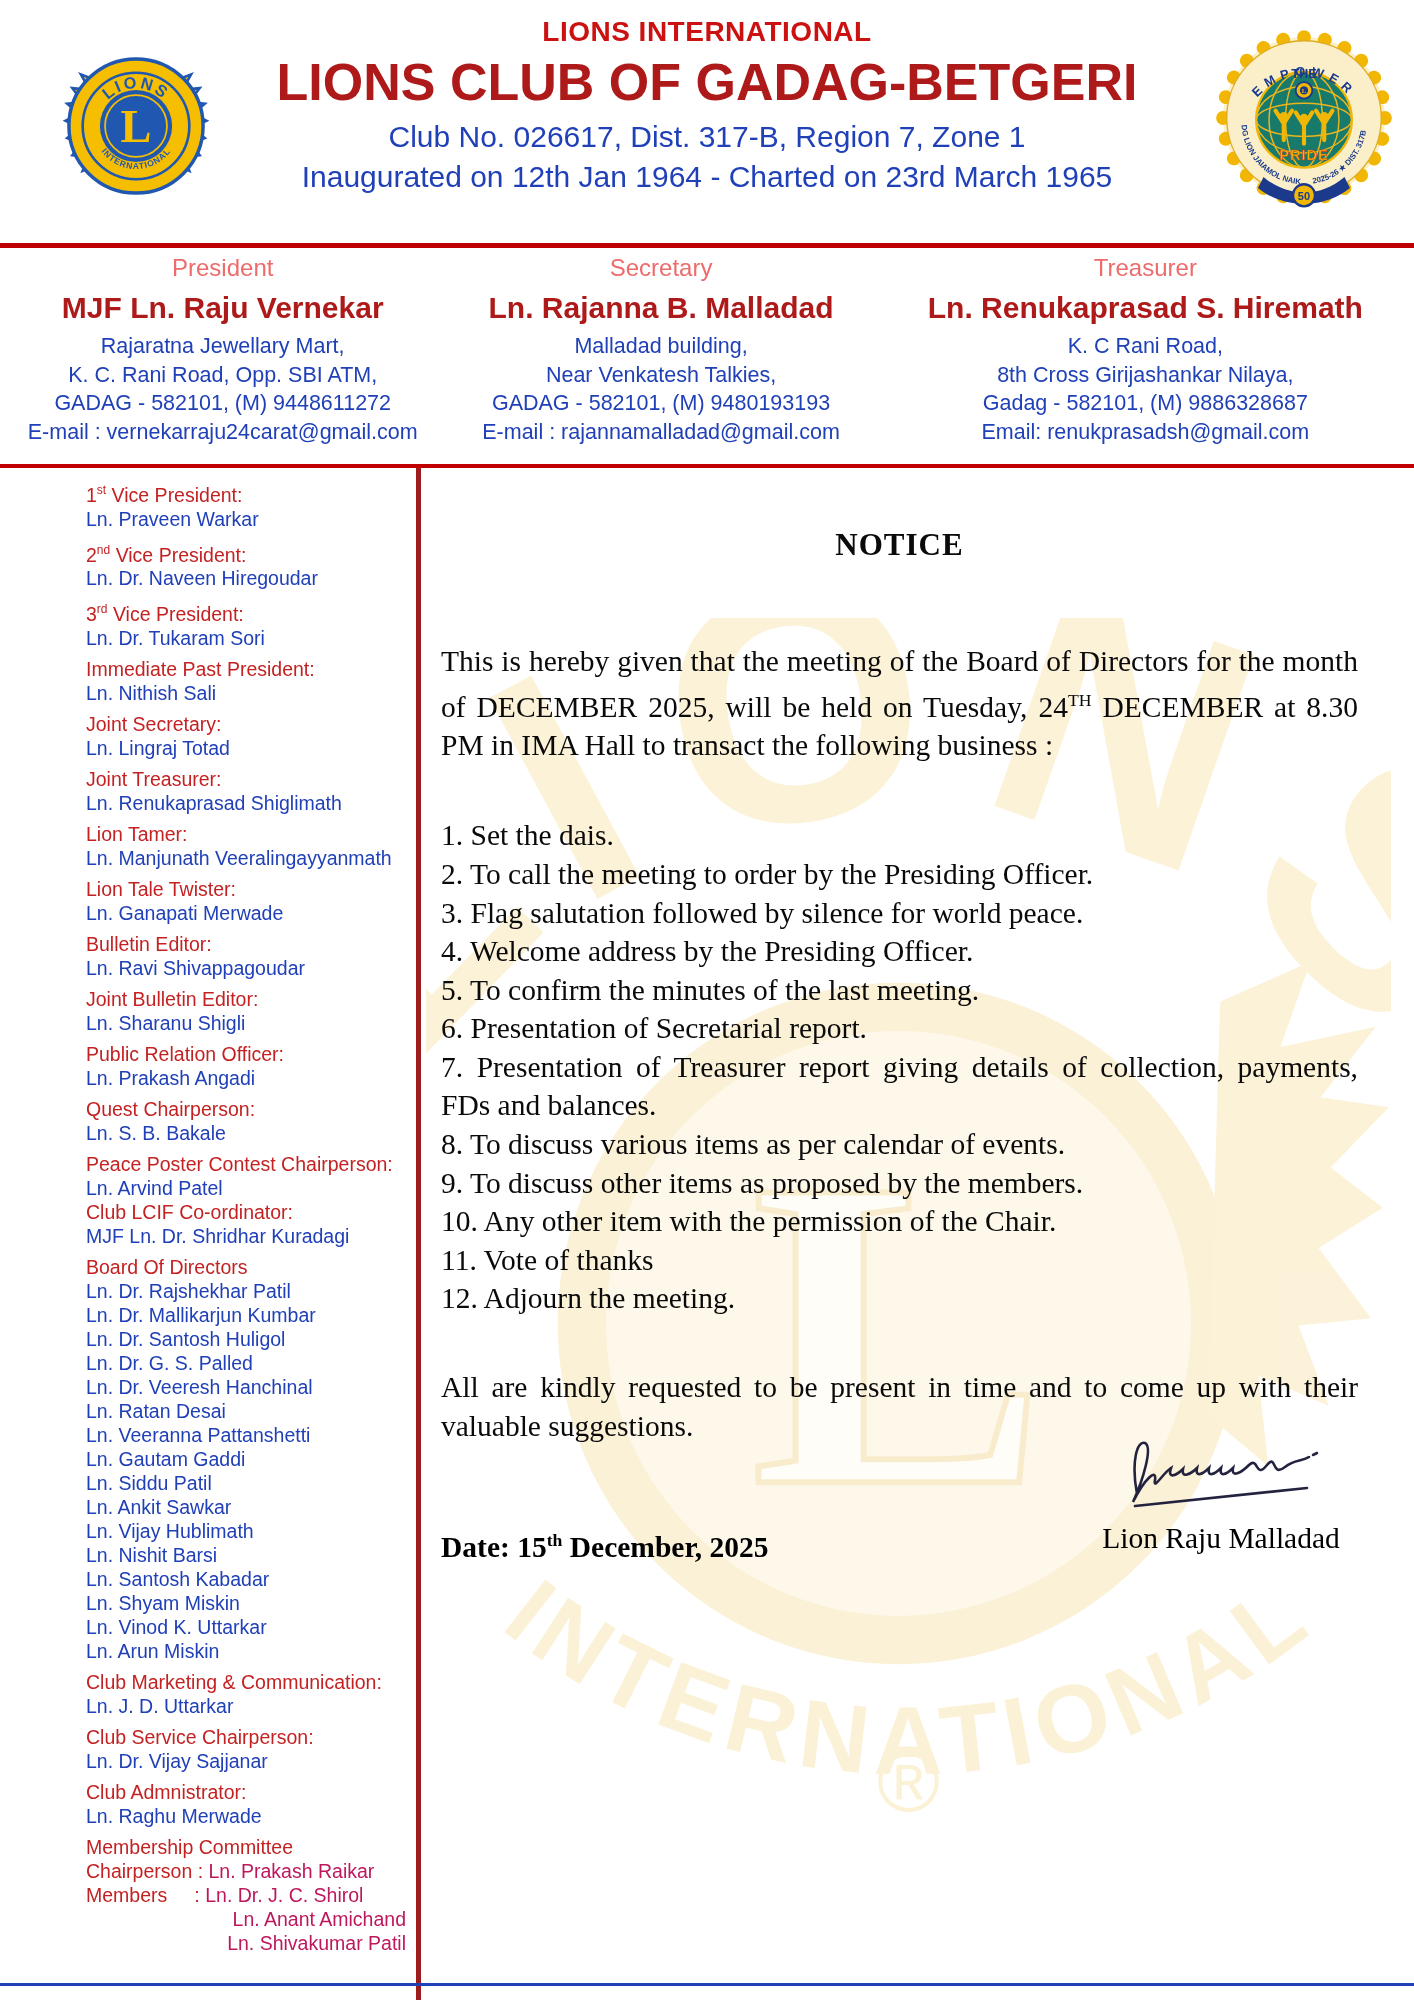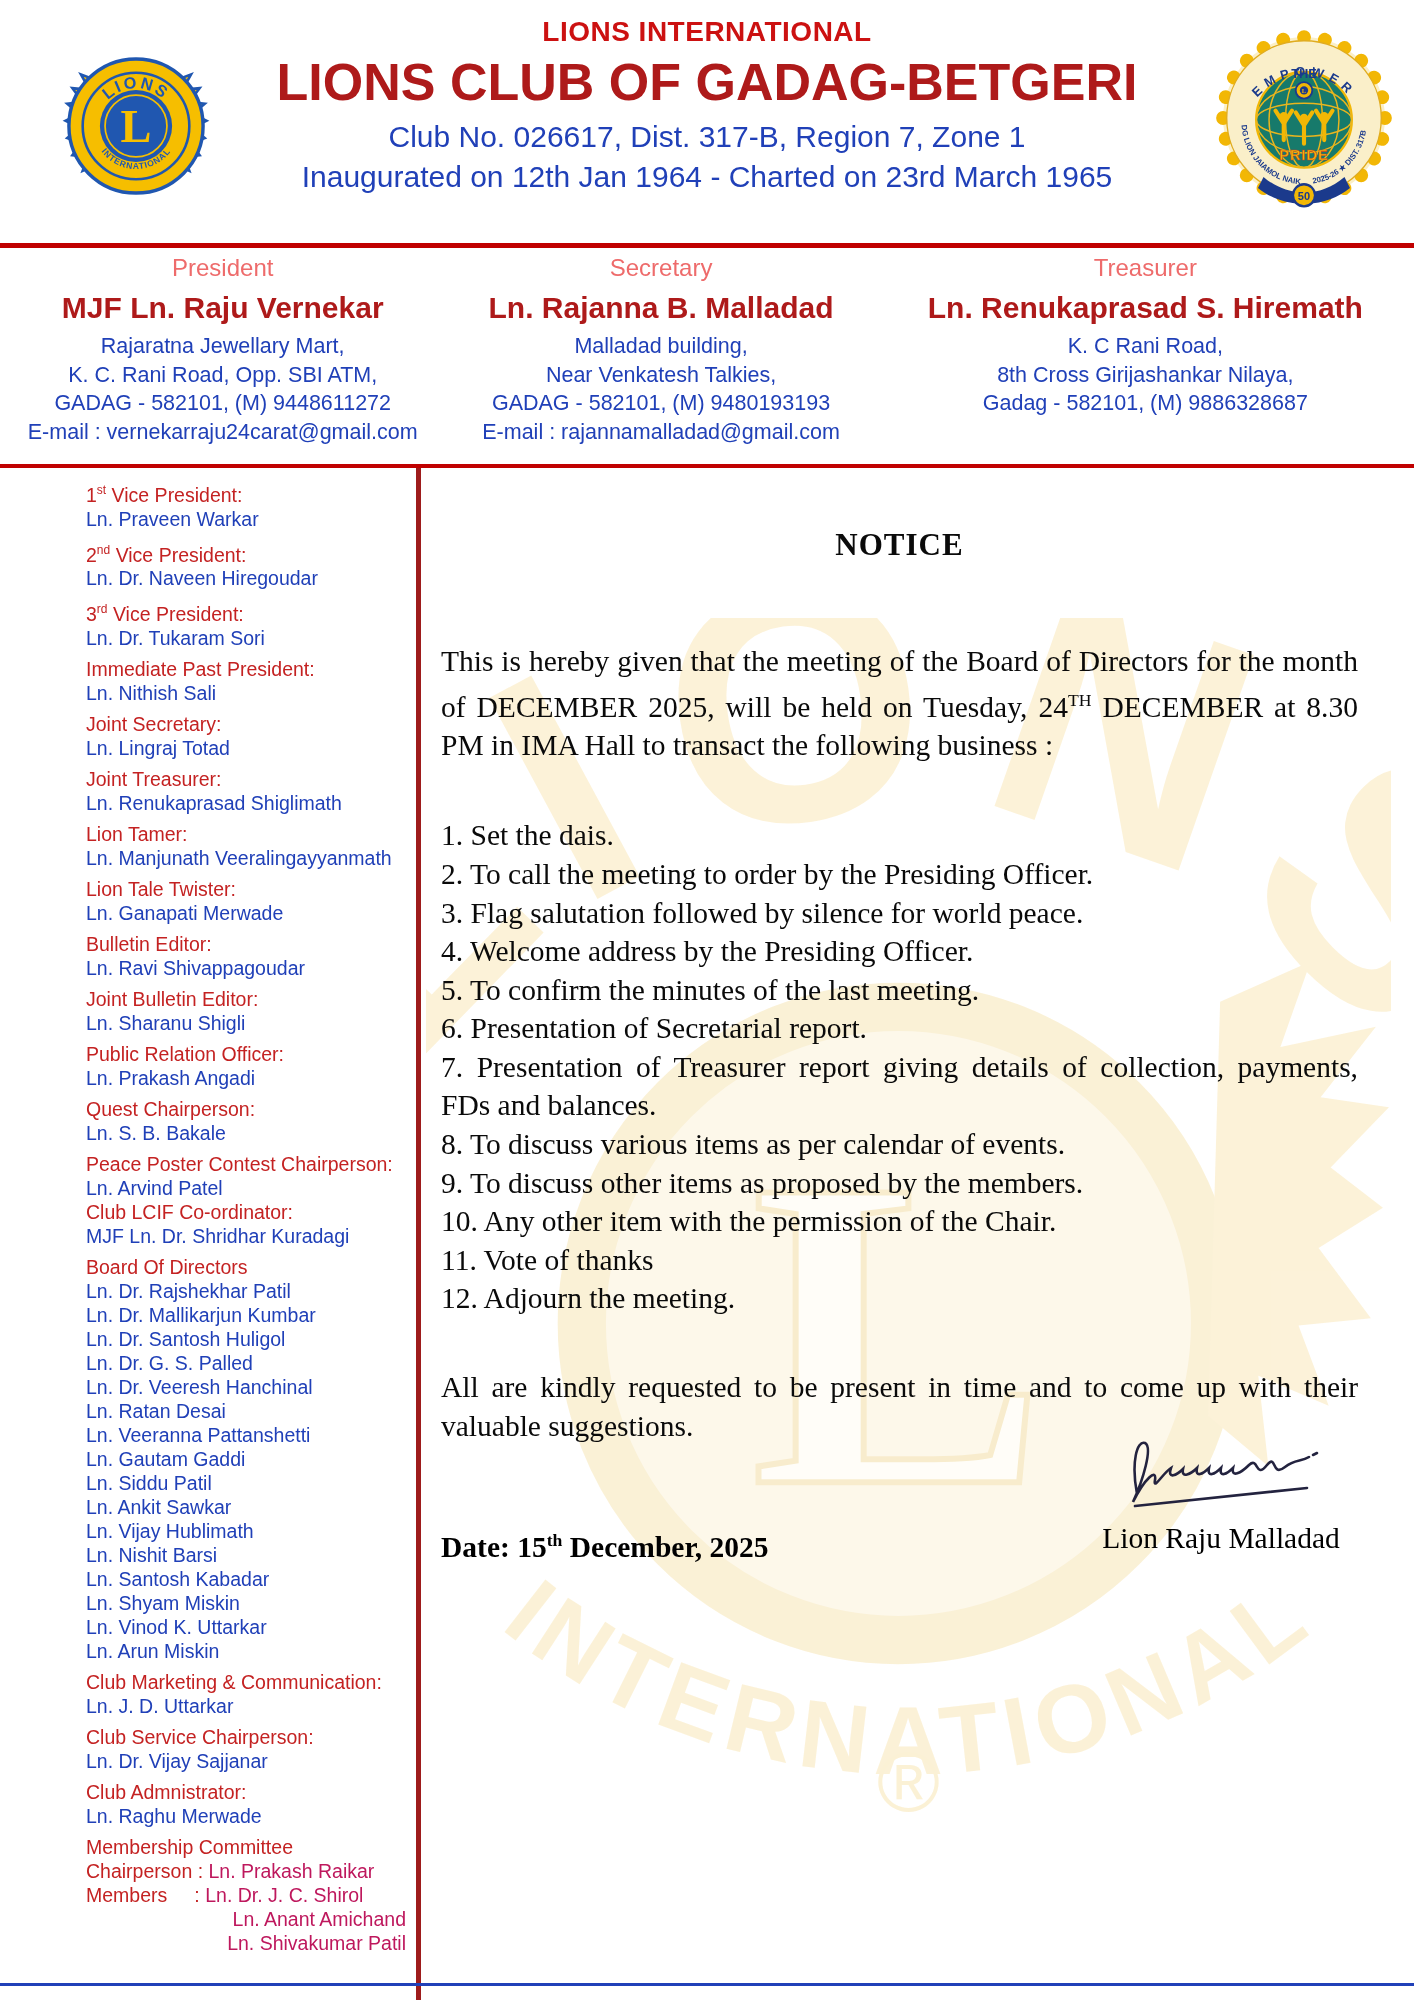--- a/index.html
+++ b/index.html
@@ -168,20 +168,21 @@
         <div class="oline">E-mail : rajannamalladad@gmail.com</div>
       </div>
     </div>
     <div class="ocol c3">
       <div class="orole">Treasurer</div>
       <div class="oname">Ln. Renukaprasad S. Hiremath</div>
       <div class="oaddr">
         <div class="oline">K. C Rani Road,</div>
         <div class="oline">8th Cross Girijashankar Nilaya,</div>
         <div class="oline">Gadag - 582101, (M) 9886328687</div>
+        <div class="oline">Email: renukprasadsh@gmail.com</div>
       </div>
     </div>
   </div>
 
   <div class="rule-mid"></div>
 
   <aside class="sidebar">
     <div id="sb-items">
         <div class="sb-group">
           <div class="sb-role">1<sup>st</sup> Vice President:</div>

